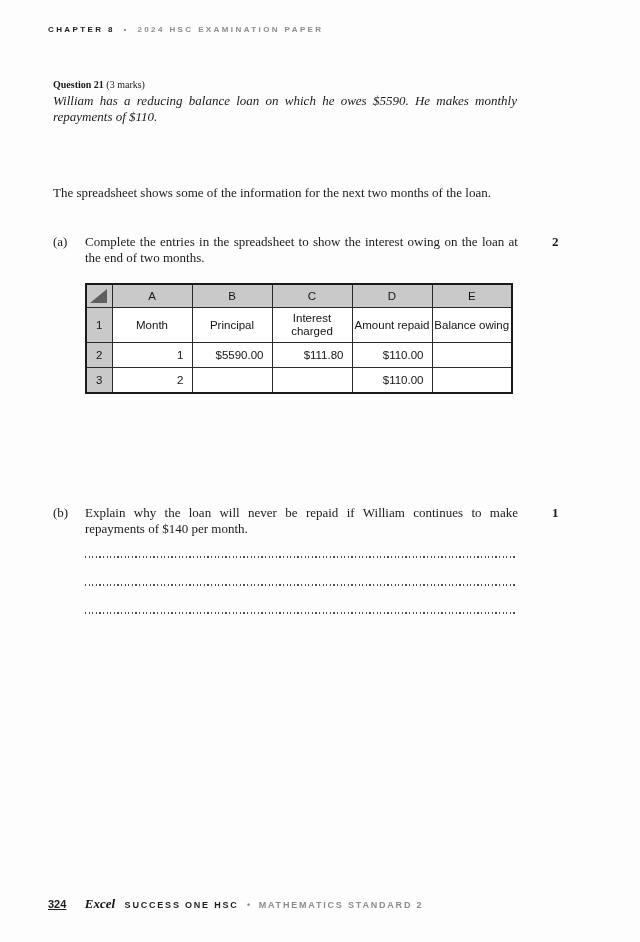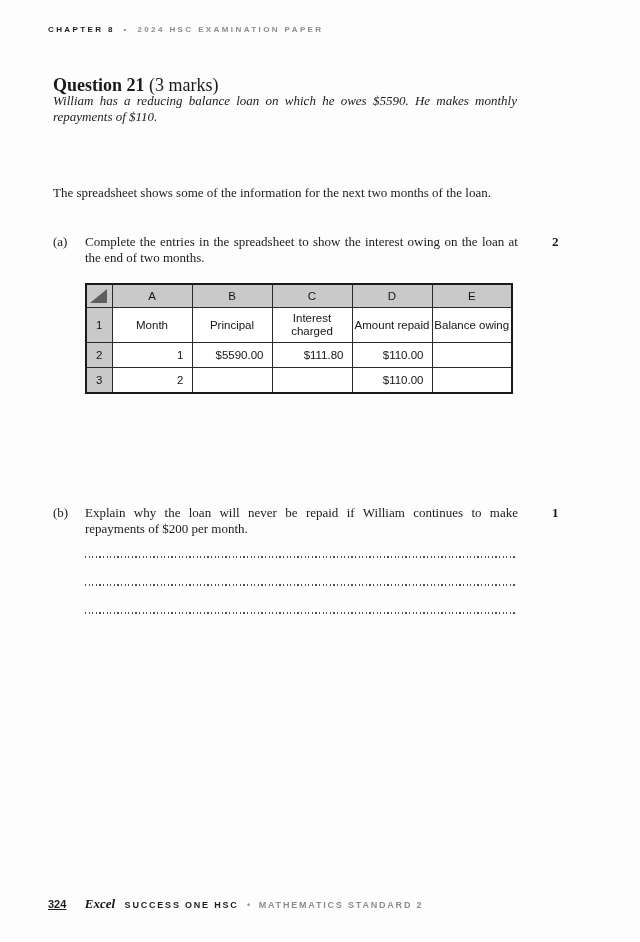--- a/index.html
+++ b/index.html
@@ -25,21 +25,21 @@
     white-space: nowrap;
   }
   .runhead .chapter { color: #1d1d1d; }
   .runhead .sep { color: #8c8c8c; margin: 0 4px; }
   .runhead .htitle { color: #8c8c8c; }
 
   
   .q-title {
     position: absolute;
     left: 53px; top: 77px;
-    font-size: 18px;
+    font-size: 10px;
     line-height: 16px;
     text-align: center;
   }
   .q-title .qname { font-weight: bold; }
 
   .para {
     position: absolute;
     left: 53px;
     width: 464px;
     font-size: 13px;
@@ -215,21 +215,21 @@
       <td class="right">2</td>
       <td class="right"></td>
       <td class="right"></td>
       <td class="right">$110.00</td>
       <td class="right"></td>
     </tr>
   </tbody>
     </table>
 
   <div class="part-label pb">(b)</div>
-  <div class="part-text pb">Explain why the loan will never be repaid if William continues to make repayments of $200 per month.</div>
+  <div class="part-text pb">Explain why the loan will never be repaid if William continues to make repayments of $140 per month.</div>
   <div class="marks pb">1</div>
 
   <div class="answer-line l1"></div>
   <div class="answer-line l2"></div>
   <div class="answer-line l3"></div>
 
   <div class="footer">
     <span class="pageno">324</span>
     <span class="brand">Excel</span>
     <span class="series">SUCCESS ONE HSC</span>

